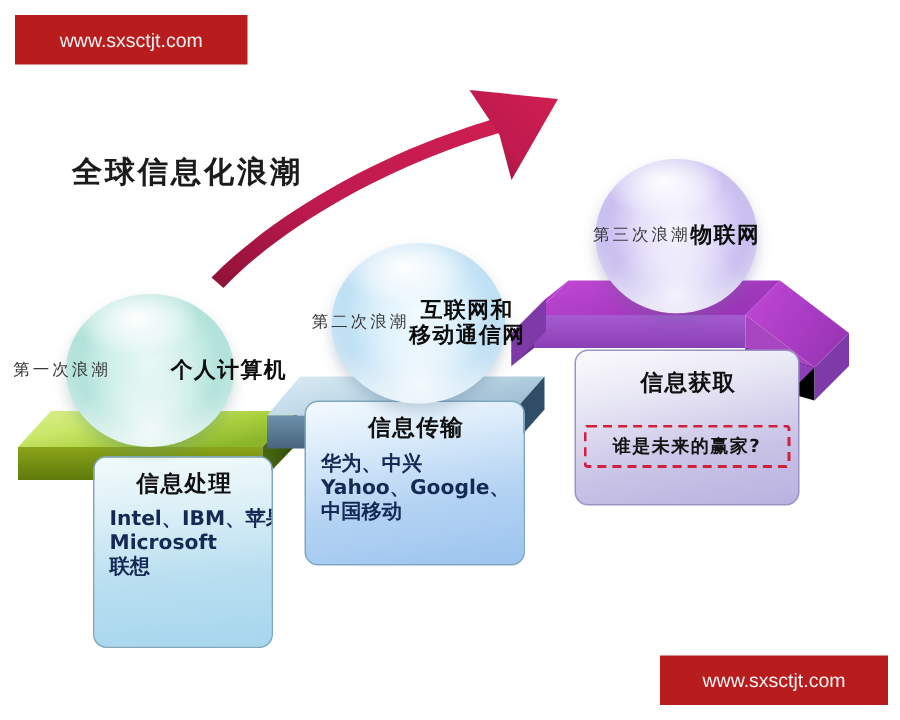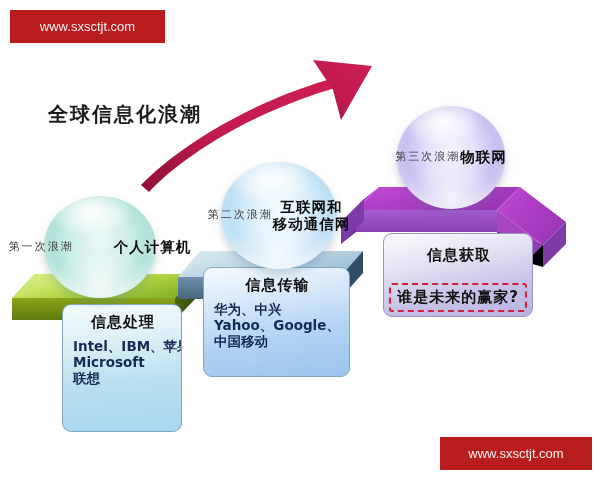--- a/index.html
+++ b/index.html
@@ -90,42 +90,42 @@
   #panel-1 {
     left: 62px; top: 304px; width: 120px; height: 128px;
     background: linear-gradient(175deg,#f2fbfb 0%,#ddf0f7 28%,#b9dff0 62%,#a7d6ee 100%);
   }
   #panel-1 .panel-title { font-size: 15px; }
   #panel-2 {
     left: 203px; top: 267px; width: 147px; height: 110px;
     background: linear-gradient(170deg,#f3fafd 0%,#dfeefb 22%,#b4d3f3 60%,#9cc4ee 100%);
   }
   #panel-3 {
-    left: 383px; top: 233px; width: 150px; height: 84px;
+    left: 383px; top: 233px; width: 150px; height: 104px;
     background: linear-gradient(168deg,#fbfbfe 0%,#e7e6f4 30%,#c8c2e6 68%,#b9b2e0 100%);
     border-color: #9a93c4;
   }
   #panel-3 .panel-title { margin-top: 6px; }
 
   
   #callout {
     position: absolute;
     left: 389px;
     top: 283px;
     width: 138px;
     height: 29px;
     border: 2px dashed #d0203a;
     border-radius: 3px;
     box-sizing: border-box;
     display: flex;
     align-items: center;
     justify-content: center;
   }
   #callout span {
-    font-size: 15px;
+    font-size: 12px;
     font-weight: bold;
     color: #141414;
     letter-spacing: 1px;
     white-space: nowrap;
     font-family: "DejaVu Sans", "Liberation Sans", sans-serif;
   }
 
   
   .sphere {
     position: absolute;

